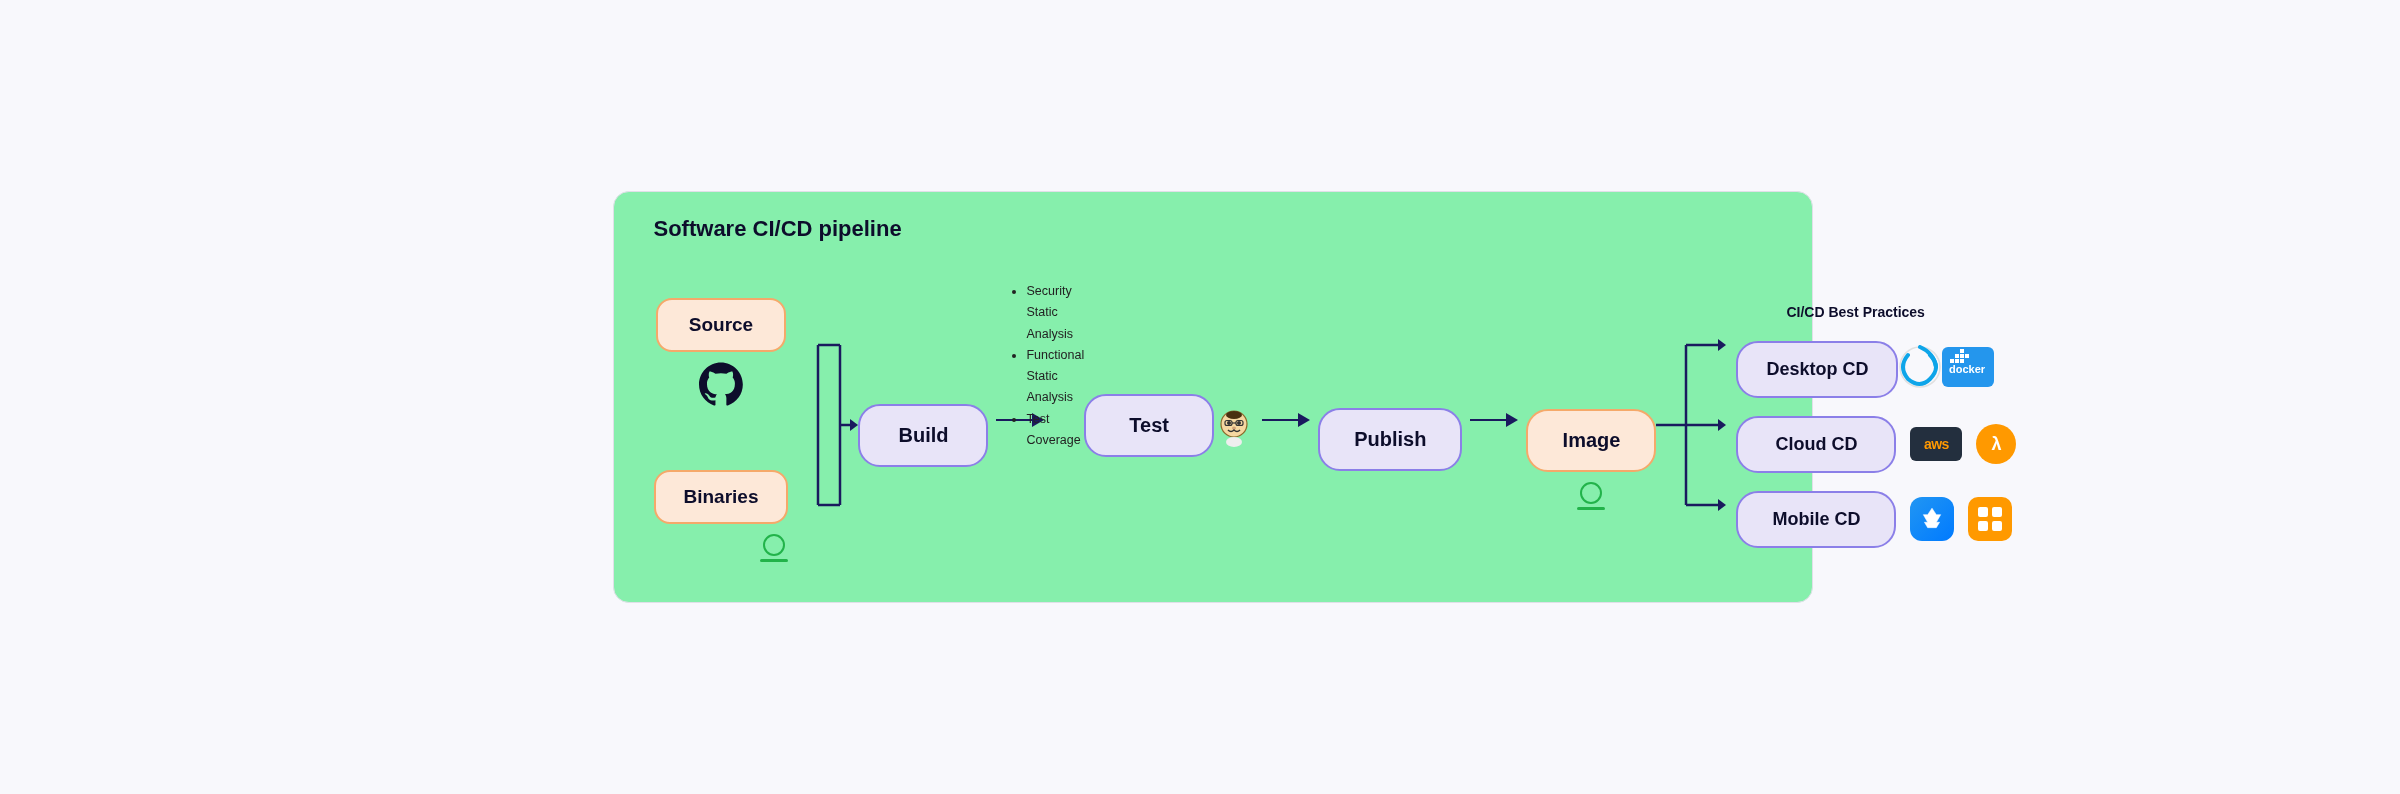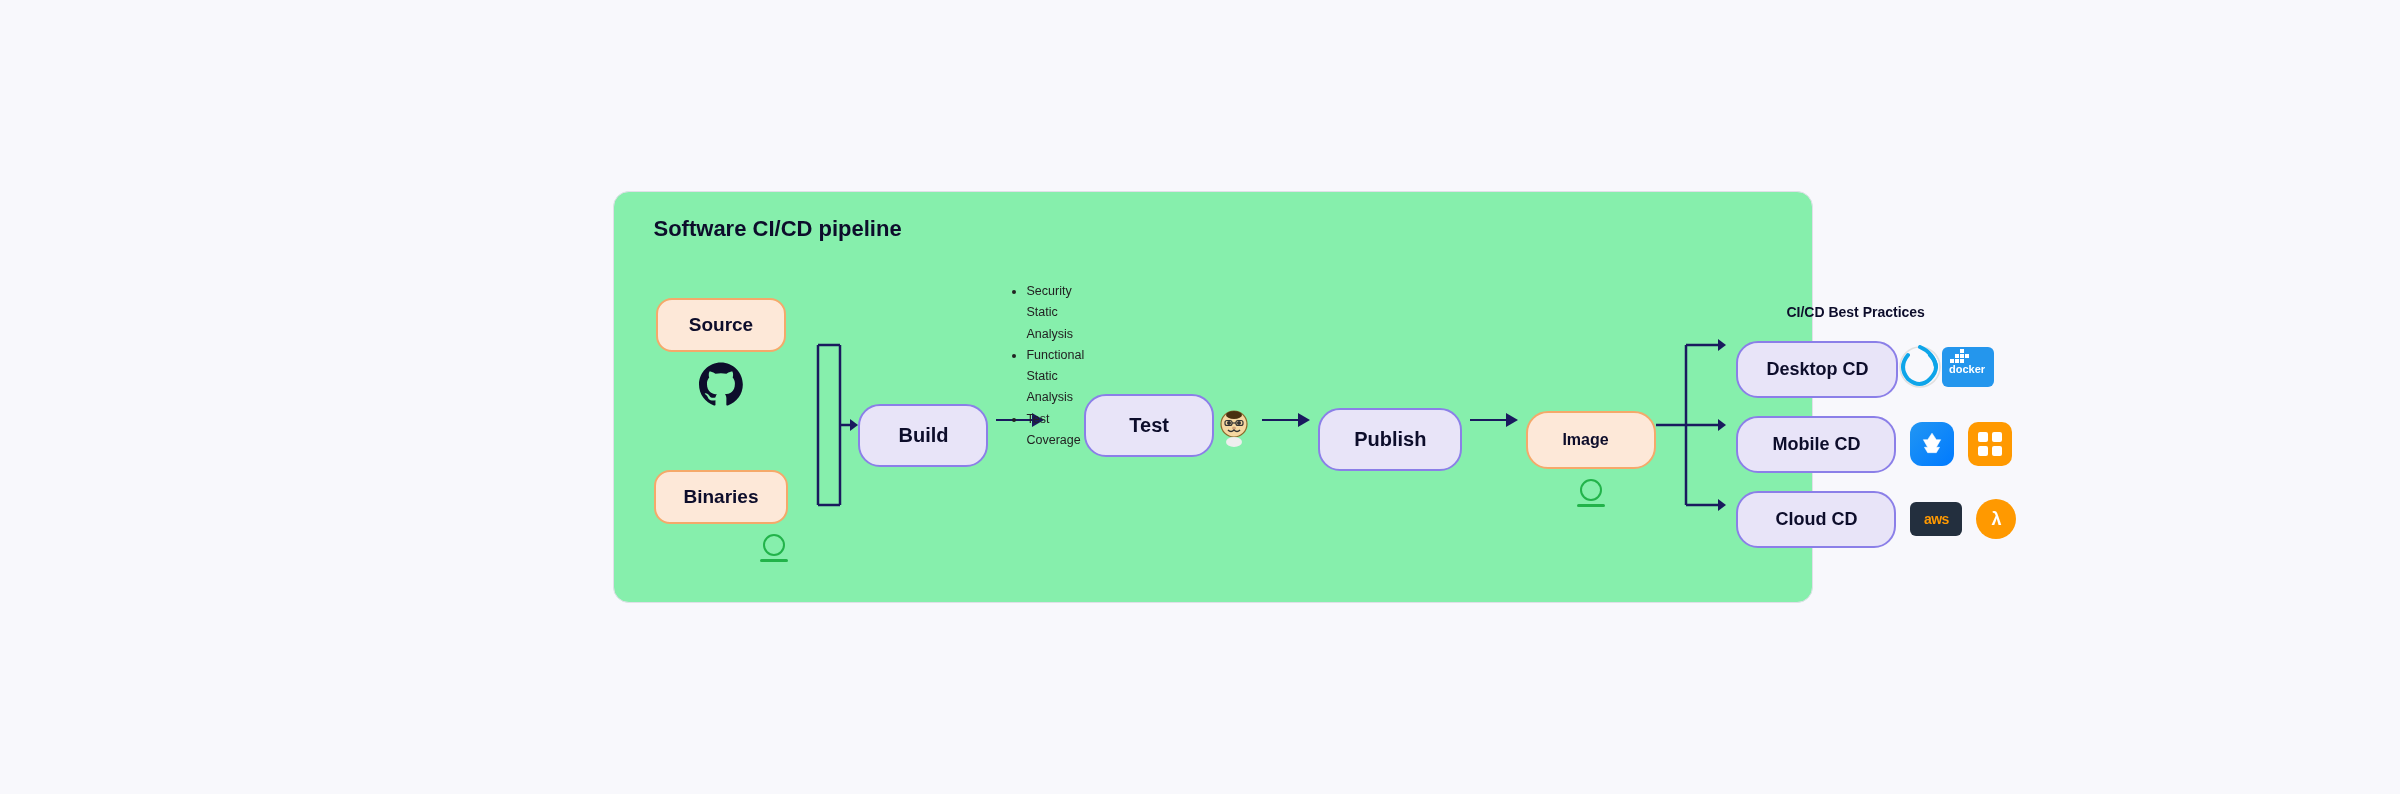--- a/index.html
+++ b/index.html
@@ -220,21 +220,21 @@
       <div style="height:40px;"></div>
     </div>
 
     <div class="arrow-right">
       <div class="arrow-line"></div>
       <div class="arrow-head"></div>
     </div>
 
     <div style="display:flex;flex-direction:column;align-items:center;margin-top:10px;">
       <div style="height:68px;"></div>
-      <div class="box-orange" style="font-size:16px;font-weight:700;padding:18px 34px;border-radius:22px;min-width:130px;text-align:left;">Image</div>
+      <div class="box-orange" style="font-size:20px;font-weight:700;padding:18px 34px;border-radius:22px;min-width:130px;text-align:right;">Image</div>
       <div style="margin-top:10px;">
         <div class="person-circle"></div>
         <div class="person-bar"></div>
       </div>
     </div>
 
     <svg width="80" height="220" viewBox="0 0 80 220" style="margin-top:10px;flex-shrink:0;">
 
       <line x1="0" y1="110" x2="30" y2="110" stroke="#1a1a5e" stroke-width="2.5"></line>
 
@@ -269,20 +269,36 @@
         </div>
 
         <div>
           <svg width="52" height="40" viewBox="0 0 52 40">
             <rect width="52" height="40" rx="6" fill="#2496ed"></rect>
 
             <text x="7" y="26" font-size="11" font-weight="900" fill="white" font-family="Arial">docker</text>
 
             <path d="M8 12 h4v4H8z M13 12 h4v4H13z M18 12 h4v4H18z M13 7 h4v4H13z M18 7 h4v4H18z M23 7 h4v4H23z M18 2 h4v4H18z" fill="white"></path>
           </svg>
+        </div>
+      </div>
+
+      <div style="display:flex;align-items:center;gap:14px;">
+        <div class="box-purple-cd">Cloud CD</div>
+
+        <div>
+          <div style="background:#232f3e;border-radius:6px;width:52px;height:34px;display:flex;align-items:center;justify-content:center;">
+            <span style="color:#ff9900;font-size:14px;font-weight:900;letter-spacing:-0.5px;font-family:Arial;">aws</span>
+          </div>
+        </div>
+
+        <div>
+          <div style="background:#ff9900;border-radius:50%;width:40px;height:40px;display:flex;align-items:center;justify-content:center;">
+            <span style="color:white;font-size:18px;font-weight:900;">λ</span>
+          </div>
         </div>
       </div>
 
       <div style="display:flex;align-items:center;gap:14px;">
         <div class="box-purple-cd">Mobile CD</div>
 
         <div>
           <div style="background:linear-gradient(135deg,#2196f3,#007aff);border-radius:12px;width:44px;height:44px;display:flex;align-items:center;justify-content:center;">
             <svg width="26" height="26" viewBox="0 0 24 24">
               <path d="M12 2L8 8H4l4 7H5l3 5h8l3-5h-3l4-7h-4L12 2z" fill="white" stroke="white" stroke-width="0.5"></path>
@@ -294,32 +310,16 @@
           <div style="background:#ff9900;border-radius:10px;width:44px;height:44px;display:flex;align-items:center;justify-content:center;">
             <svg width="28" height="28" viewBox="0 0 28 28">
               <rect x="2" y="2" width="10" height="10" rx="2" fill="white"></rect>
               <rect x="16" y="2" width="10" height="10" rx="2" fill="white"></rect>
               <rect x="2" y="16" width="10" height="10" rx="2" fill="white"></rect>
               <rect x="16" y="16" width="10" height="10" rx="2" fill="white"></rect>
             </svg>
           </div>
         </div>
       </div>
-
-      <div style="display:flex;align-items:center;gap:14px;">
-        <div class="box-purple-cd">Cloud CD</div>
-
-        <div>
-          <div style="background:#232f3e;border-radius:6px;width:52px;height:34px;display:flex;align-items:center;justify-content:center;">
-            <span style="color:#ff9900;font-size:14px;font-weight:900;letter-spacing:-0.5px;font-family:Arial;">aws</span>
-          </div>
-        </div>
-
-        <div>
-          <div style="background:#ff9900;border-radius:50%;width:40px;height:40px;display:flex;align-items:center;justify-content:center;">
-            <span style="color:white;font-size:18px;font-weight:900;">λ</span>
-          </div>
-        </div>
-      </div>
     </div>
 
   </div>
 </div>
 
 </body></html>

